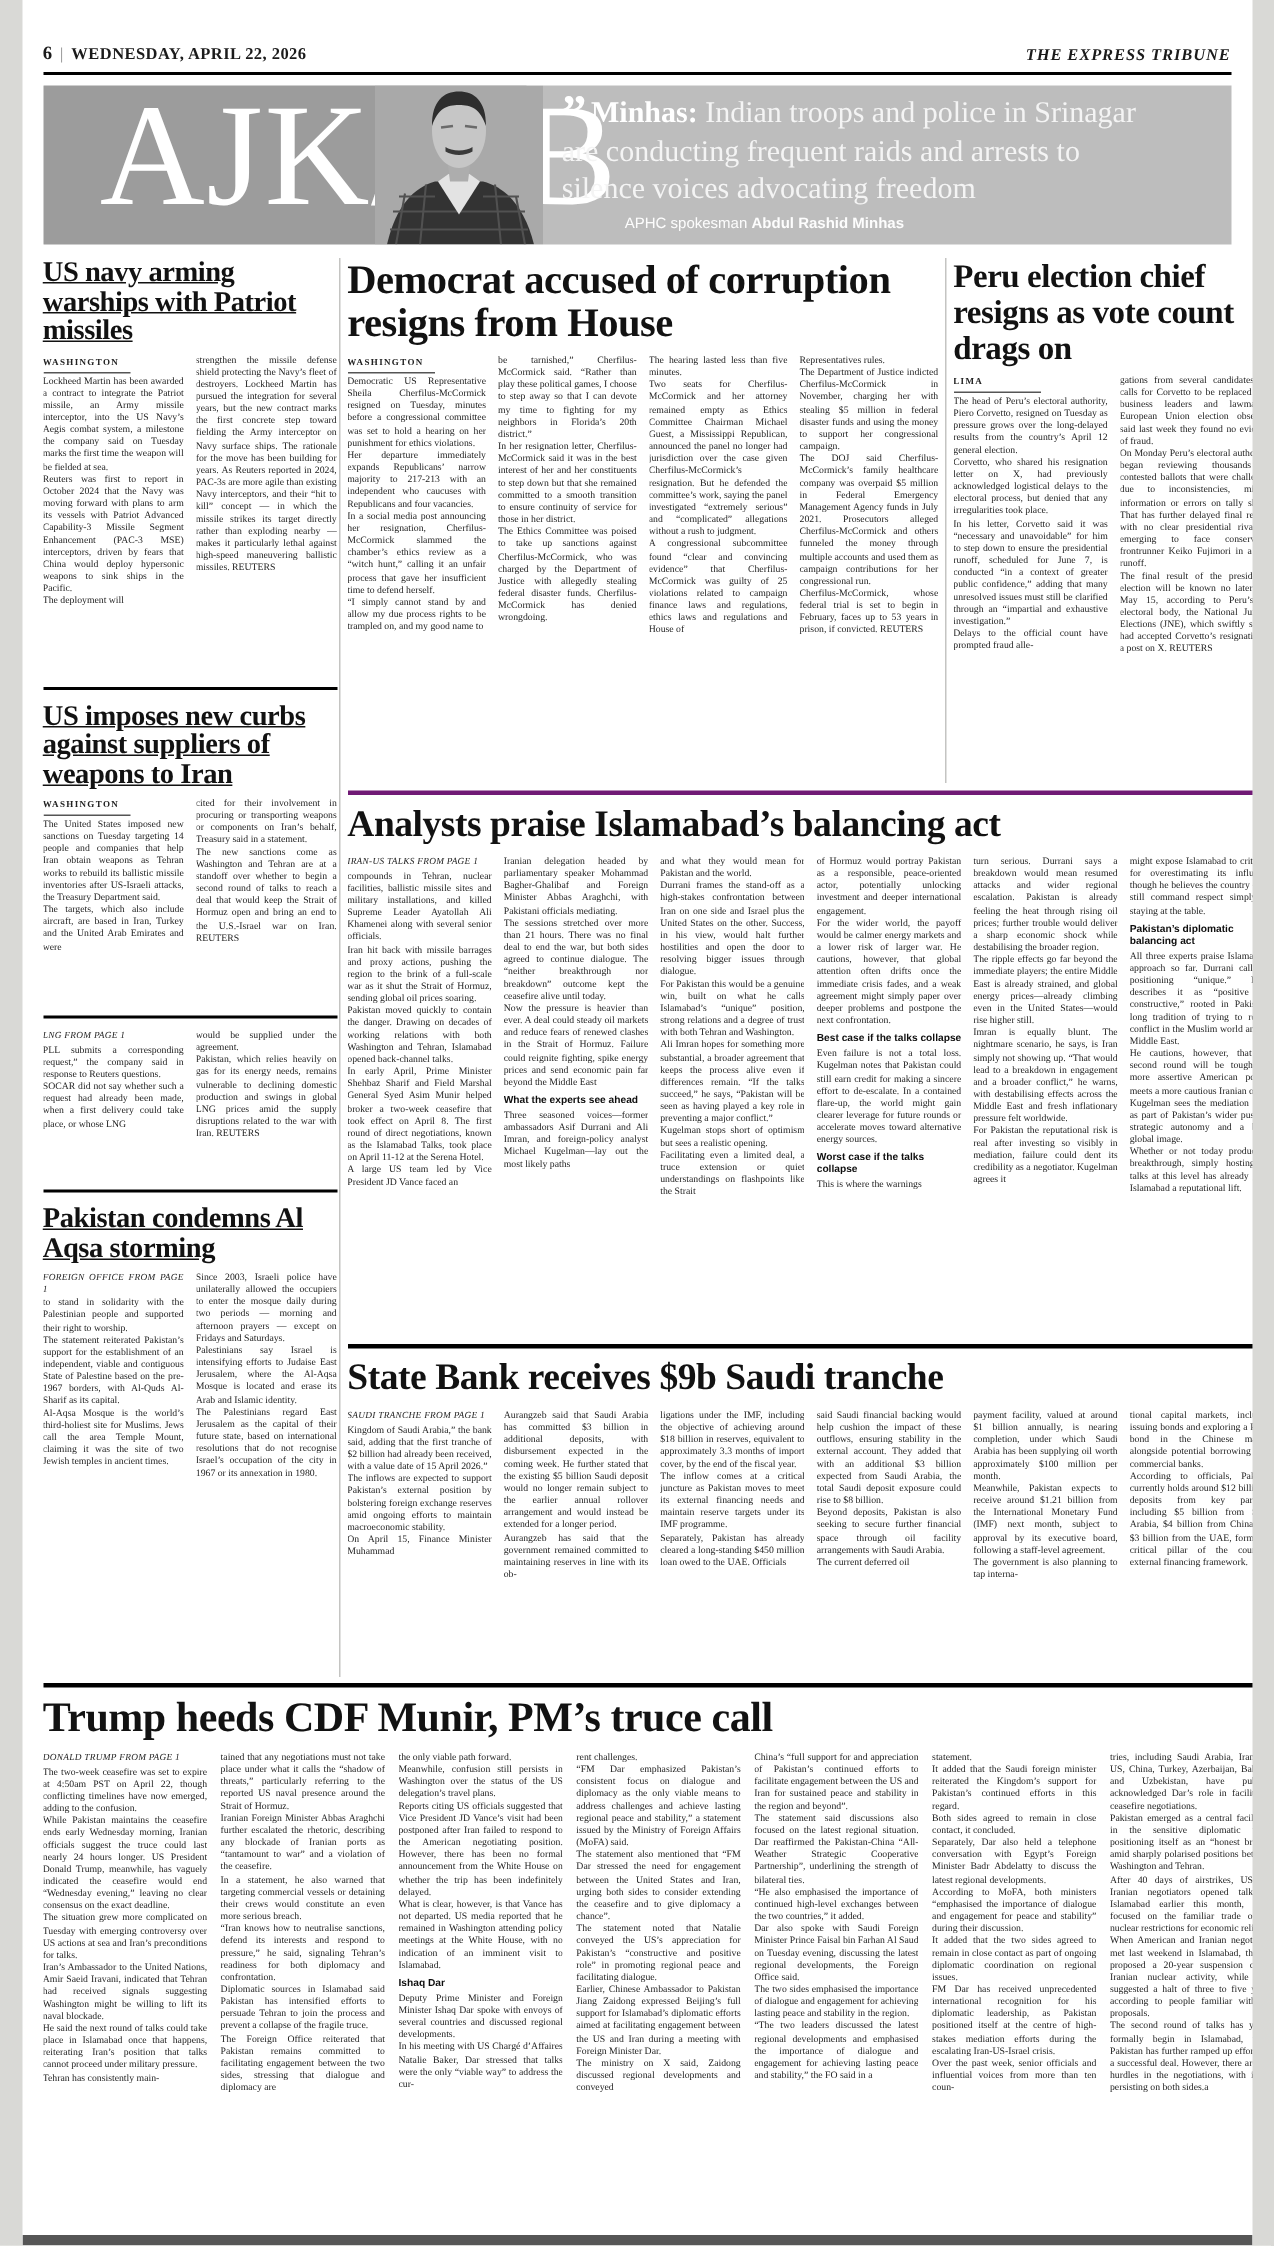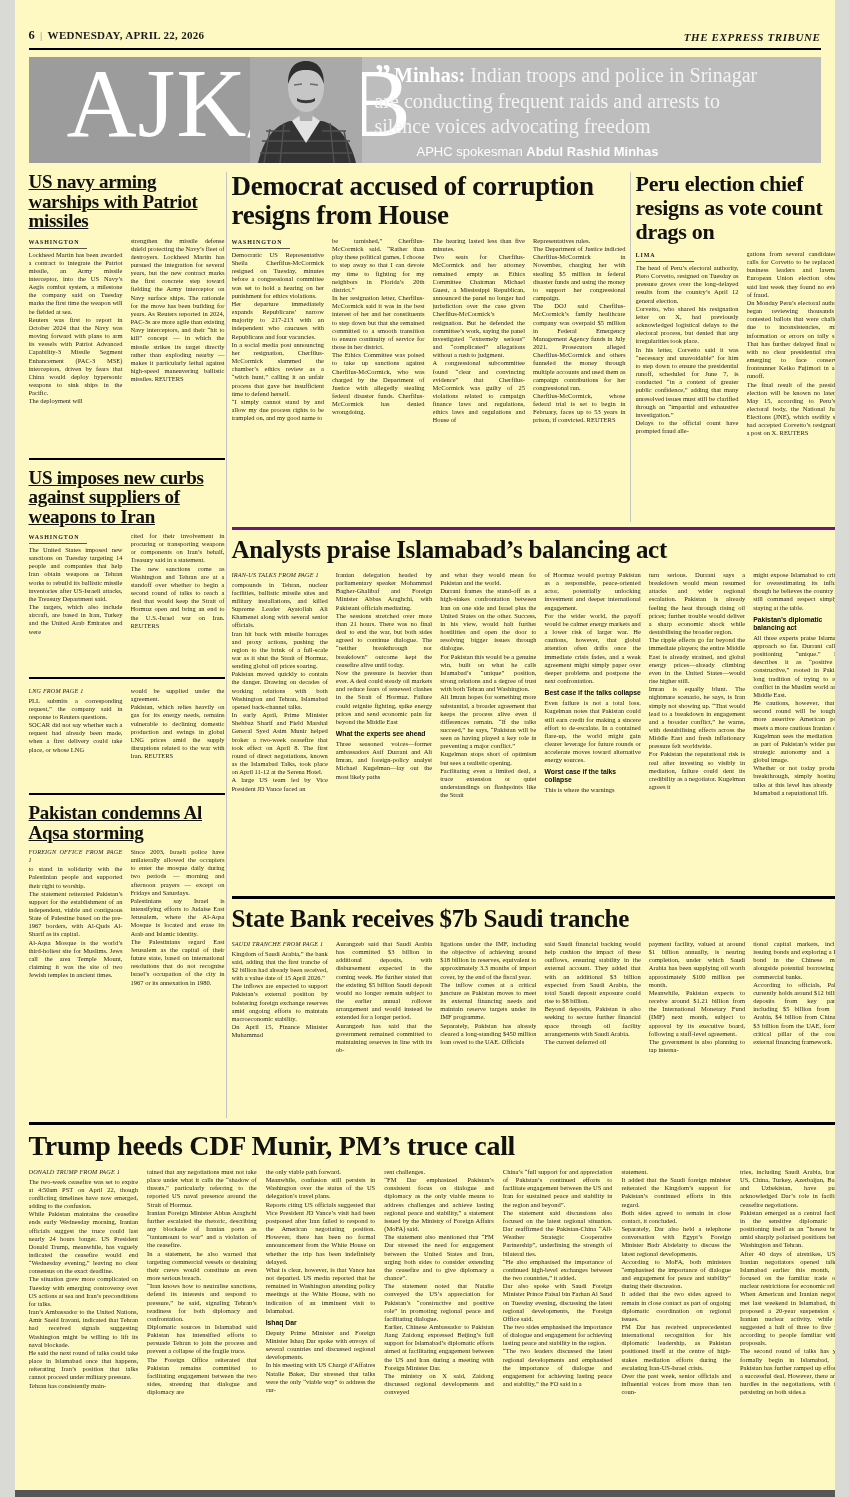--- a/index.html
+++ b/index.html
@@ -1,17 +1,17 @@
 <!DOCTYPE html>
 <html><head>
 <meta charset="utf-8">
 <style>
   * { margin:0; padding:0; box-sizing:border-box; }
   html,body { background:#d9d9d6; }
-  .page { position:relative; width:820px; height:1497px; margin:0 auto; background:#fef9c3;
+  .page { position:relative; width:820px; height:1497px; margin:0 auto; background:#ffffff;
           color:#1b1b1b; font-family:"Liberation Serif", serif; overflow:hidden; }
 
   
   .masthead { position:absolute; left:14px; right:14px; top:24px; height:26px;
               border-bottom:2px solid #000; display:flex; justify-content:space-between;
               align-items:flex-end; padding-bottom:5px; }
   .m-left { font-size:11px; font-weight:bold; letter-spacing:.3px; }
   .m-left .pg { font-size:12.5px; margin-right:5px; }
   .m-left .sep { font-weight:400; color:#888; margin-right:5px; }
   .m-right { font-size:11px; font-weight:bold; letter-spacing:.6px;font-style:italic; }
@@ -23,21 +23,21 @@
   .banner-title { position:absolute; left:38px; top:-7px; font-size:97px; line-height:108px;
                   color:#fff; letter-spacing:1px; font-weight:400; white-space:nowrap; }
   .photo { position:absolute; left:221px; top:0; width:112px; height:106px; }
   .quote-block { position:absolute; left:346px; top:6px; right:6px; color:#fff; }
   .quote-line { font-size:20px; line-height:25px; }
   .quote-line .txt { white-space:pre-line; color:#f4f4f4; }
   .qmark { font-size:33px; font-weight:bold; letter-spacing:-3px; margin-right:6px;
            vertical-align:-5px; color:#fff; }
   .quote-speaker { font-weight:bold; color:#fff; }
   .attribution { margin:5px 0 0 42px; font-family:"Liberation Sans", sans-serif;
-                 font-size:13px; color:#fdfdfd; }
+                 font-size:10px; color:#fdfdfd; }
   .attribution .nm { font-weight:bold; }
 
   
   .headline { font-weight:bold; letter-spacing:-.3px; color:#121212; }
   .dateline-wrap { line-height:9px; }
   .dateline { display:inline-block; font-size:6px; font-weight:bold; letter-spacing:.9px;
               border-bottom:1px solid #555; padding-bottom:1px; margin-bottom:2px; min-width:58px; }
   .from-credit { font-size:6.2px; font-style:italic; line-height:7.6px; margin-bottom:2px;
                  letter-spacing:.2px; }
   .cols { display:flex; gap:8px; }
@@ -289,21 +289,21 @@
           <div class="col-subhead">Pakistan’s diplomatic balancing act</div>
           <div class="seg-p">All three experts praise Islamabad’s approach so far. Durrani calls the positioning “unique.” Imran describes it as “positive and constructive,” rooted in Pakistan’s long tradition of trying to reduce conflict in the Muslim world and the Middle East.
 He cautions, however, that this second round will be tougher: a more assertive American posture meets a more cautious Iranian one.
 Kugelman sees the mediation effort as part of Pakistan’s wider push for strategic autonomy and a better global image.
 Whether or not today produces a breakthrough, simply hosting the talks at this level has already given Islamabad a reputational lift.</div>
         </div>
     </div>
   </section>
 
   <section class="article art-saudi">
-    <h2 class="headline">State Bank receives $7b Saudi tranche</h2>
+    <h2 class="headline">State Bank receives $9b Saudi tranche</h2>
     <div class="cols" style="height:172px">
       <div class="col">
         <div class="from-credit">SAUDI TRANCHE FROM PAGE 1</div>
         <div>
             <div class="seg-p">Kingdom of Saudi Arabia,” the bank said, adding that the first tranche of $2 billion had already been received, with a value date of 15 April 2026.”
 The inflows are expected to support Pakistan’s external position by bolstering foreign exchange reserves amid ongoing efforts to maintain macroeconomic stability.
 On April 15, Finance Minister Muhammad</div>
           </div>
       </div>
       <div class="col">

